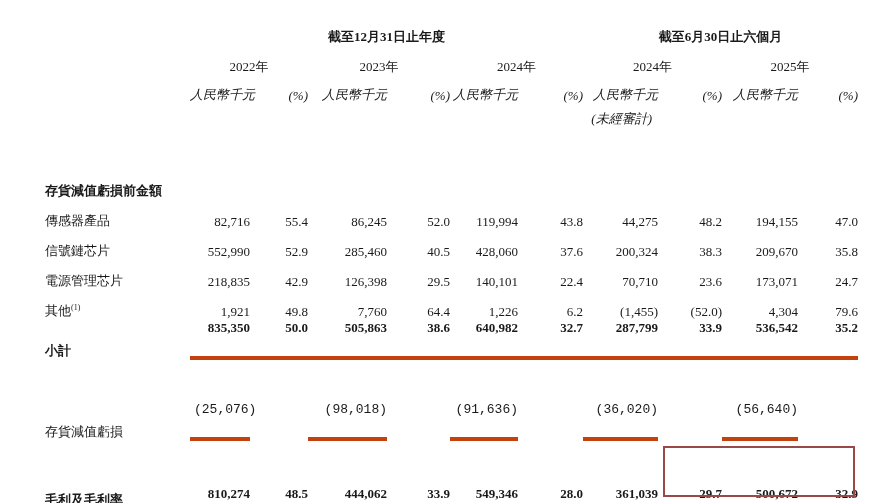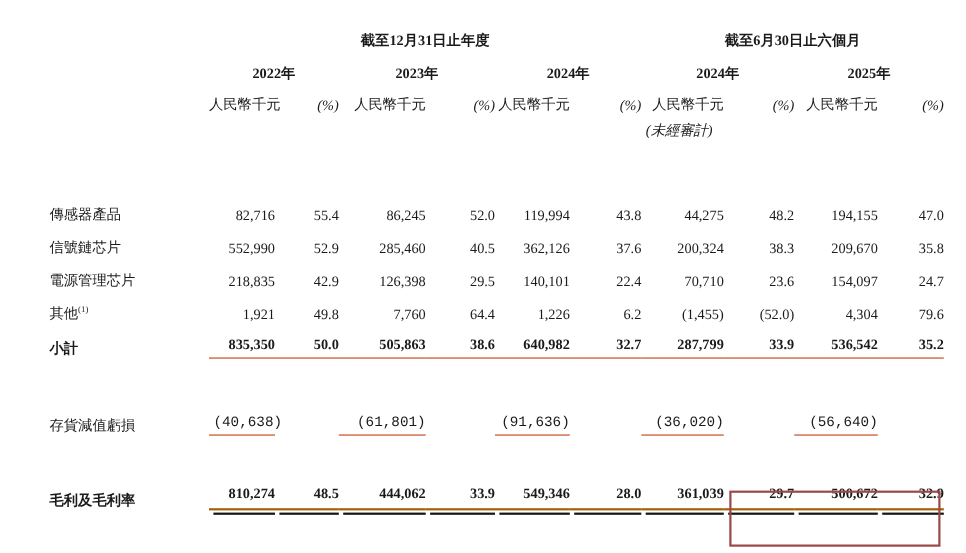--- a/index.html
+++ b/index.html
@@ -39,35 +39,35 @@
   tr.r-imp     td { height: 28px; font-family: Liberation Mono, monospace; }
   tr.sp-b      td { height: 38px; }
   tr.r-gross   td { height: 30px; }
 
   .b  { font-weight: bold; }
   .num { text-align: right; }
   .lbl { text-align: left; padding-left: 2px; }
   sup.fn { font-size: 8px; vertical-align: super; line-height: 0; }
 
   .cellwrap { display: block; width: 100%; text-align: right; padding-left: 4px; box-sizing: border-box; }
-  .u-single { border-bottom: 1px solid #c2410c; padding-bottom: 4px; }
+  .u-single { border-bottom: 4px solid #c2410c; padding-bottom: 20px; }
   .u-double { position: relative; border-bottom: 2px solid #a16207; padding-bottom: 5px; }
   .u-double::after {
     content: "";
     position: absolute;
     left: 4px;
     right: 0;
     bottom: -6px;
     border-bottom: 2px solid #151515;
   }
   .group-hdr { text-align: center; font-weight: bold; }
-  .year-hdr  { text-align: center; font-weight: bold; }
-  .unit-hdr  { text-align: right; }
+  .year-hdr  { text-align: center; font-weight: normal; }
+  .unit-hdr  { text-align: right; font-style: italic; }
   .pct-hdr   { text-align: right; font-style: italic; }
-  .note-hdr  { text-align: center; font-style: italic; padding-right: 6px; }
+  .note-hdr  { text-align: right; font-style: italic; padding-right: 6px; }
   .nudge1 { transform: translateX(12px); }
   .nudge2 { transform: translateX(22px); }
 
   .highlight-box {
     position: absolute;
     left: 663px;
     top: 446px;
     width: 188px;
     height: 47px;
     border: 2px solid #9a4848;
@@ -123,20 +123,23 @@
       <td colspan="6"></td>
       <td class="note-hdr">(未經審計)</td>
       <td colspan="3"></td>
     </tr>
     <tr class="sp-head">
         <td colspan="11"></td>
       </tr>
   </thead>
   <tbody id="table-body">
 
+  <tr class="r-section">
+        <td class="lbl b" colspan="11"><span>存貨減值虧損前金額</span></td>
+      </tr>
       <tr class="r-data">
         <td class="lbl"><span>傳感器產品</span></td>
         <td class="num">
           <span class="cellwrap">82,716</span>
         </td>
         <td class="num">
           <span class="cellwrap">55.4</span>
         </td>
         <td class="num">
           <span class="cellwrap">86,245</span>
@@ -171,21 +174,21 @@
         <td class="num">
           <span class="cellwrap">52.9</span>
         </td>
         <td class="num">
           <span class="cellwrap">285,460</span>
         </td>
         <td class="num">
           <span class="cellwrap">40.5</span>
         </td>
         <td class="num">
-          <span class="cellwrap">362,126</span>
+          <span class="cellwrap">428,060</span>
         </td>
         <td class="num">
           <span class="cellwrap">37.6</span>
         </td>
         <td class="num">
           <span class="cellwrap">200,324</span>
         </td>
         <td class="num">
           <span class="cellwrap">38.3</span>
         </td>
@@ -216,21 +219,21 @@
         <td class="num">
           <span class="cellwrap">22.4</span>
         </td>
         <td class="num">
           <span class="cellwrap">70,710</span>
         </td>
         <td class="num">
           <span class="cellwrap">23.6</span>
         </td>
         <td class="num">
-          <span class="cellwrap">154,097</span>
+          <span class="cellwrap">173,071</span>
         </td>
         <td class="num">
           <span class="cellwrap">24.7</span>
         </td>
       </tr>
       <tr class="r-data">
         <td class="lbl"><span>其他</span><sup class="fn">(1)</sup></td>
         <td class="num">
           <span class="cellwrap">1,921</span>
         </td>
@@ -294,27 +297,27 @@
         <td class="num b">
           <span class="cellwrap u-single">35.2</span>
         </td>
       </tr>
       <tr class="sp-a">
         <td colspan="11"></td>
       </tr>
       <tr class="r-imp">
         <td class="lbl"><span>存貨減值虧損</span></td>
         <td class="num">
-          <span class="cellwrap u-single">(40,638)</span>
-        </td>
-        <td class="num">
-          <span class="cellwrap"></span>
-        </td>
-        <td class="num">
-          <span class="cellwrap u-single">(61,801)</span>
+          <span class="cellwrap u-single">(25,076)</span>
+        </td>
+        <td class="num">
+          <span class="cellwrap"></span>
+        </td>
+        <td class="num">
+          <span class="cellwrap u-single">(98,018)</span>
         </td>
         <td class="num">
           <span class="cellwrap"></span>
         </td>
         <td class="num">
           <span class="cellwrap u-single">(91,636)</span>
         </td>
         <td class="num">
           <span class="cellwrap"></span>
         </td>

